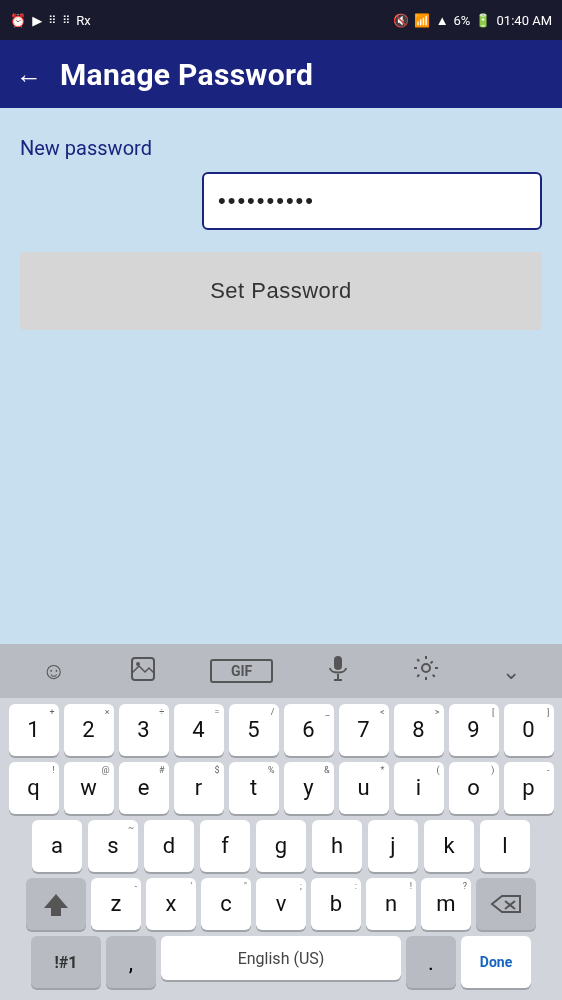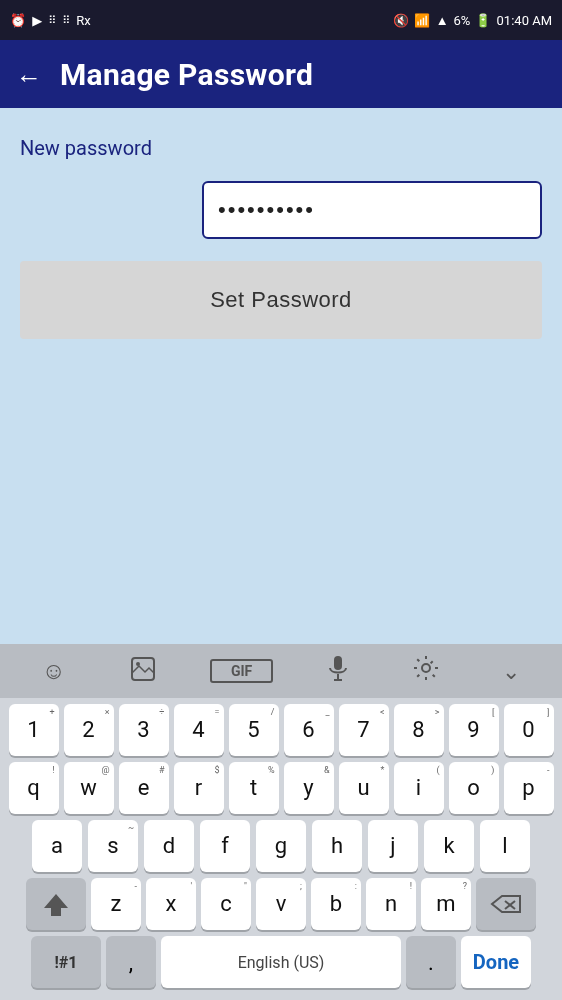--- a/index.html
+++ b/index.html
@@ -62,21 +62,21 @@
 
     
     .content {
       background: #c8dff0;
       padding: 28px 20px 20px 20px;
       height: 460px;
     }
     .field-label {
       font-size: 20px;
       color: #1a237e;
-      margin-bottom: 21px;
+      margin-bottom: 12px;
       font-weight: 400;
     }
     .password-input-wrapper {
       display: flex;
       justify-content: flex-end;
       margin-bottom: 22px;
     }
     .password-input {
       width: 340px;
       height: 58px;
@@ -420,18 +420,18 @@
           <path d="M12 4 L2 12 L12 20 L30 20 L30 4 Z" stroke="#555" stroke-width="2" fill="none"></path>
           <line x1="15" y1="9" x2="25" y2="17" stroke="#555" stroke-width="2"></line>
           <line x1="25" y1="9" x2="15" y2="17" stroke="#555" stroke-width="2"></line>
         </svg>
       </div>
     </div>
 
     <div class="key-row bottom-row">
       <div class="key special-key symbol-key" style="width:70px;height:52px;font-size:16px;font-weight:bold;color:#333;">!#1</div>
       <div class="key special-key" style="width:50px;height:52px;font-size:22px;">,</div>
-      <div class="key space-key" style="width:240px;height:52px;font-size:16px;color:#444;">English (US)</div>
+      <div class="key space-key" style="width:240px;height:44px;font-size:16px;color:#444;">English (US)</div>
       <div class="key special-key period-key" style="width:50px;height:52px;font-size:22px;">.</div>
-      <div class="key done-key" style="width:70px;height:52px;font-size:20px;color:#1565c0;font-weight:bold;">Done</div>
+      <div class="key done-key" style="width:70px;height:52px;font-size:14px;color:#1565c0;font-weight:bold;">Done</div>
     </div>
   </div>
 </div>
 
 </body></html>

